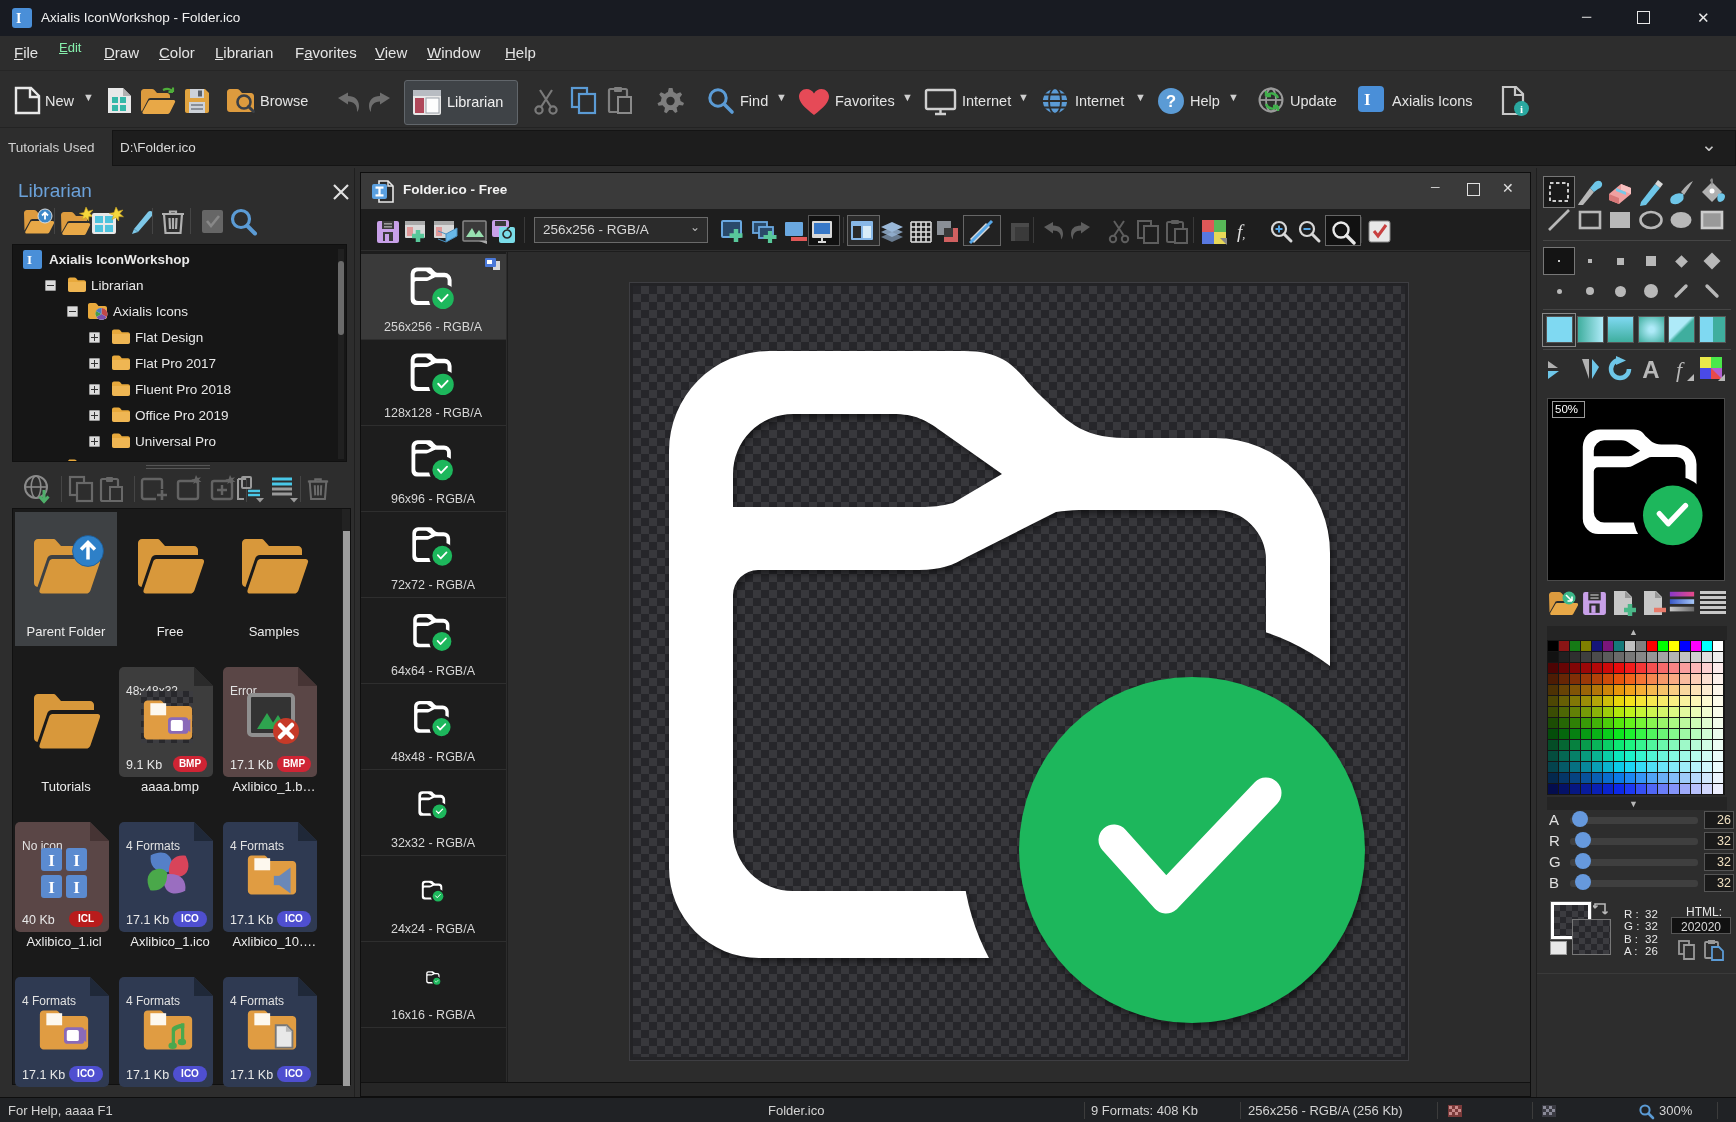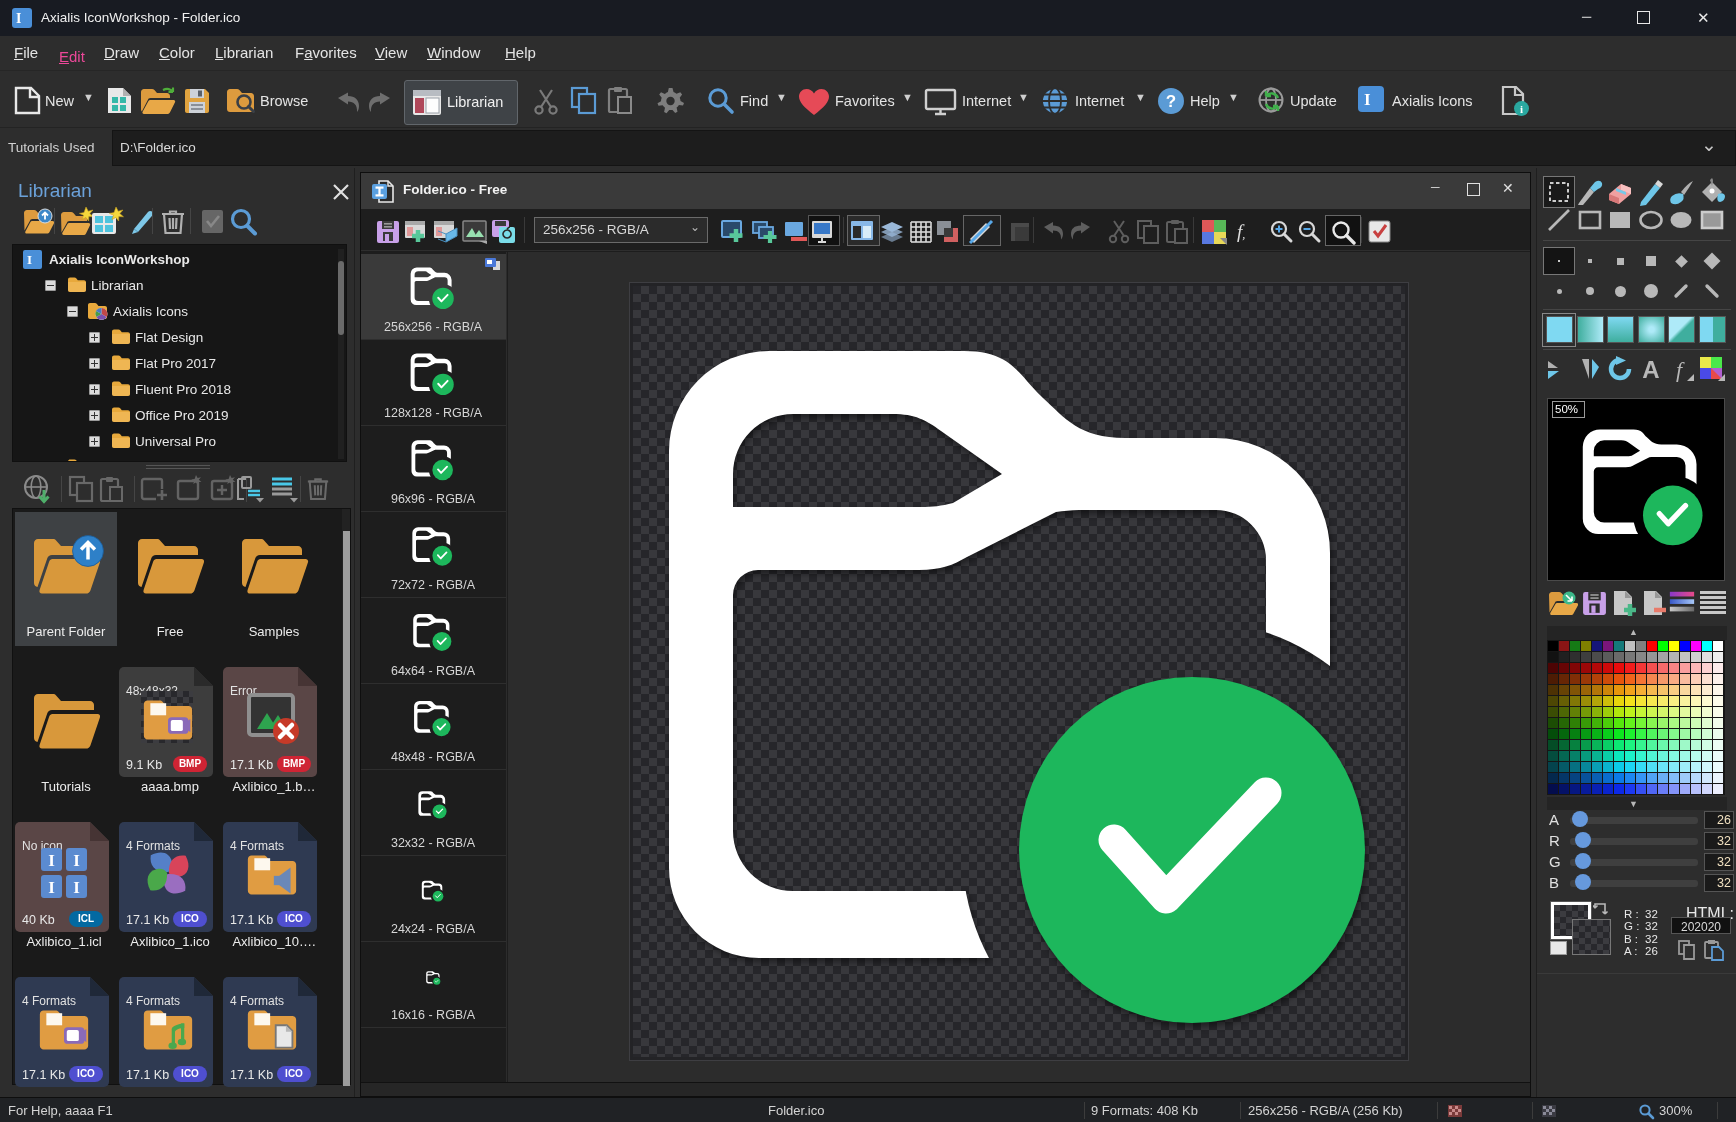--- a/index.html
+++ b/index.html
@@ -61,21 +61,21 @@
 <div class="abs" style="left:0;top:0;width:1736px;height:36px;background:#181b22">
  <div class="abs" style="left:12px;top:8px;width:20px;height:20px;background:#4a8fd8;border-radius:3px"></div>
  <div class="txt" style="left:16px;top:11px;color:#fff;font-weight:bold;font-size:14px;font-family:'Liberation Serif',serif">I</div>
  <div class="txt" style="left:41px;top:10px;color:#f0f0f0;font-size:13.5px">Axialis IconWorkshop - Folder.ico</div>
  <div class="txt" style="left:1582px;top:9px;color:#e8e8e8;font-size:13px">─</div>
  <div class="abs" style="left:1637px;top:11px;width:13px;height:13px;border:1px solid #e8e8e8"></div>
  <div class="txt" style="left:1697px;top:9px;color:#e8e8e8;font-size:15px">✕</div>
 </div>
 <div class="abs" style="left:0;top:36px;width:1736px;height:35px;background:#2d2d2d;border-bottom:1px solid #262626">
 <div class="txt" style="left:14px;top:8px;font-size:15px;color:#e4e4e4"><u>F</u>ile</div>
-<div class="txt" style="left:59px;top:12px;font-size:15px;color:#ec4899"><u>E</u>dit</div>
+<div class="txt" style="left:59px;top:4px;font-size:13px;color:#86efac"><u>E</u>dit</div>
 <div class="txt" style="left:104px;top:8px;font-size:15px;color:#e4e4e4"><u>D</u>raw</div>
 <div class="txt" style="left:159px;top:8px;font-size:15px;color:#e4e4e4"><u>C</u>olor</div>
 <div class="txt" style="left:215px;top:8px;font-size:15px;color:#e4e4e4"><u>L</u>ibrarian</div>
 <div class="txt" style="left:295px;top:8px;font-size:15px;color:#e4e4e4">F<u>a</u>vorites</div>
 <div class="txt" style="left:375px;top:8px;font-size:15px;color:#e4e4e4"><u>V</u>iew</div>
 <div class="txt" style="left:427px;top:8px;font-size:15px;color:#e4e4e4"><u>W</u>indow</div>
 <div class="txt" style="left:505px;top:8px;font-size:15px;color:#e4e4e4"><u>H</u>elp</div>
 </div>
 <div class="abs" style="left:0;top:71px;width:1736px;height:57px;background:#2d2d2d;border-bottom:1px solid #232323">
 <svg class="abs ic" style="left:14px;top:15px" width="27" height="29" viewBox="0 0 27 29">
@@ -412,21 +412,21 @@
           <path d="M24,36 L33,22 L42,36 Z" fill="#2ea44f"></path>
           <circle cx="41" cy="38" r="13" fill="#c63a28"></circle>
           <path d="M35,32 L47,44 M47,32 L35,44" stroke="#fff" stroke-width="4.5" stroke-linecap="round"></path>
         </svg>
       </div>
 <div class="glabel" style="left:210px;top:270px">Axlibico_1.b…</div>
 <div class="card" style="left:2px;top:313px;background:#5a4646;clip-path:polygon(0 0,75px 0,94px 19px,94px 110px,0 110px)">
         <div class="dog" style="background:#463434;clip-path:polygon(0 0,0 19px,19px 19px)"></div>
         <div class="cardtop">No icon</div>
         <div class="cardkb">40 Kb</div>
-        <div class="badge" style="background:#0369a1">ICL</div>
+        <div class="badge" style="background:#b91c1c">ICL</div>
         <svg class="abs ic" style="left:24px;top:24px" width="50" height="52" viewBox="0 0 50 52">
           <g fill="#5b8bd0">
             <rect x="2" y="2" width="21" height="23" rx="3"></rect>
             <rect x="27" y="2" width="21" height="23" rx="3"></rect>
             <rect x="2" y="29" width="21" height="23" rx="3"></rect>
             <rect x="27" y="29" width="21" height="23" rx="3"></rect>
           </g>
           <g fill="#fff" font-family="Liberation Serif" font-weight="bold" font-size="17" text-anchor="middle">
             <text x="12.5" y="19.5">I</text>
             <text x="37.5" y="19.5">I</text>
@@ -1159,21 +1159,21 @@
 <path d="M2,7 L2,3 L12,3 L12,13 M2,7 L0,4.5 M2,7 L4.5,4.5 M12,13 L9.5,10.5 M12,13 L14.5,10.5" stroke="#b8b8b8" stroke-width="1.6" fill="none"></path>
     </svg>
 <div class="txt" style="left:87px;top:740px;font-size:11.5px;color:#e8e8e8">R :</div>
 <div class="txt" style="left:108px;top:740px;font-size:11.5px;color:#e8e8e8">32</div>
 <div class="txt" style="left:87px;top:752px;font-size:11.5px;color:#e8e8e8">G :</div>
 <div class="txt" style="left:108px;top:752px;font-size:11.5px;color:#e8e8e8">32</div>
 <div class="txt" style="left:87px;top:765px;font-size:11.5px;color:#e8e8e8">B :</div>
 <div class="txt" style="left:108px;top:765px;font-size:11.5px;color:#e8e8e8">32</div>
 <div class="txt" style="left:87px;top:777px;font-size:11.5px;color:#e8e8e8">A :</div>
 <div class="txt" style="left:108px;top:777px;font-size:11.5px;color:#e8e8e8">26</div>
-<div class="txt" style="left:149px;top:737px;font-size:16px;color:#e8e8e8">HTML:</div>
+<div class="txt" style="left:149px;top:737px;font-size:12px;color:#e8e8e8">HTML:</div>
 <div class="abs" style="left:134px;top:749px;width:60px;height:17px;background:#111;border:1px solid #555"></div>
 <div class="txt" style="left:144px;top:752px;font-size:12px;color:#d8d8d8">202020</div>
 <svg class="abs ic" style="left:140px;top:771px" width="20" height="22" viewBox="0 0 20 22">
 <rect x="2" y="2" width="10" height="13" fill="none" stroke="#999" stroke-width="1.8"></rect>
 <path d="M7,6 L17,6 L17,20 L7,20 Z" fill="#2d2d2d" stroke="#999" stroke-width="1.8"></path>
     </svg>
 <svg class="abs ic" style="left:166px;top:771px" width="24" height="22" viewBox="0 0 24 22">
 <rect x="2" y="3" width="13" height="16" rx="1" fill="none" stroke="#999" stroke-width="1.8"></rect>
 <rect x="5" y="1" width="7" height="4" fill="#999"></rect>
 <path d="M9,8 L16,8 L20,12 L20,21 L9,21 Z" fill="#2d2d2d" stroke="#5b9bd5" stroke-width="1.8"></path>

